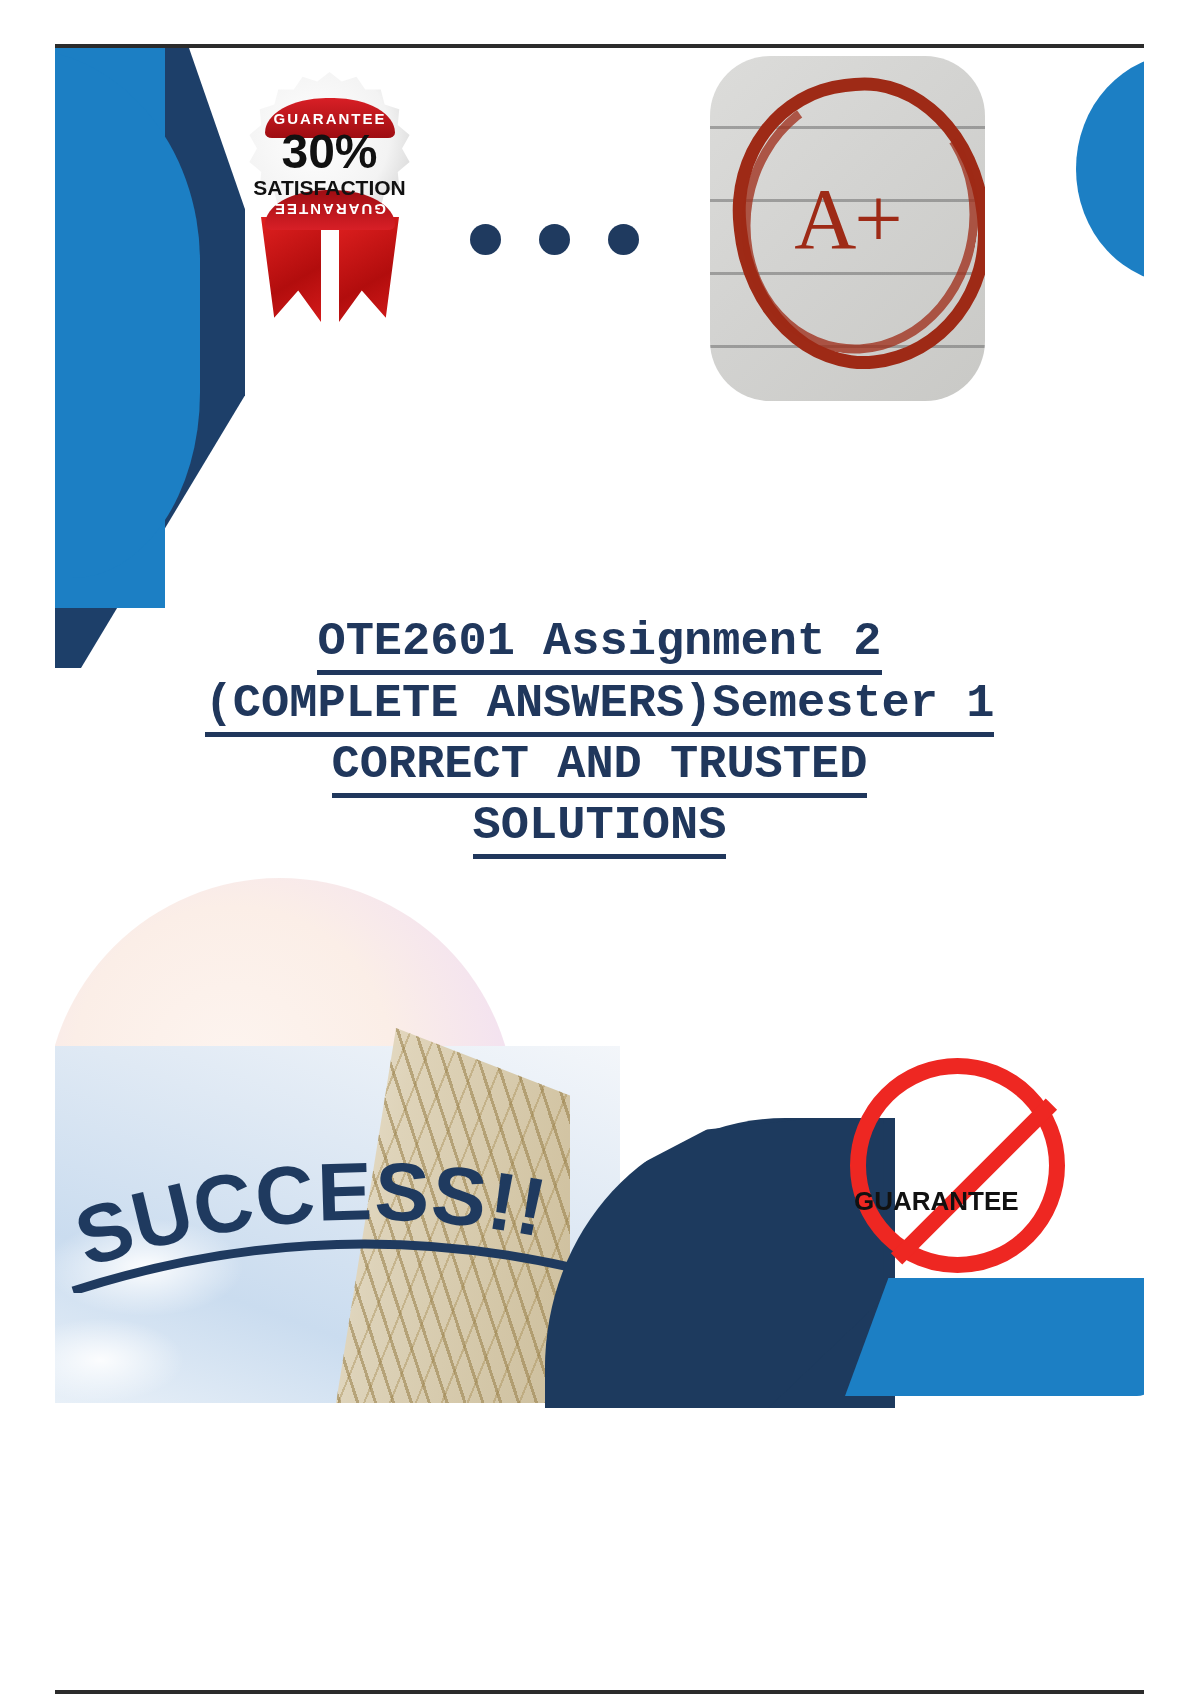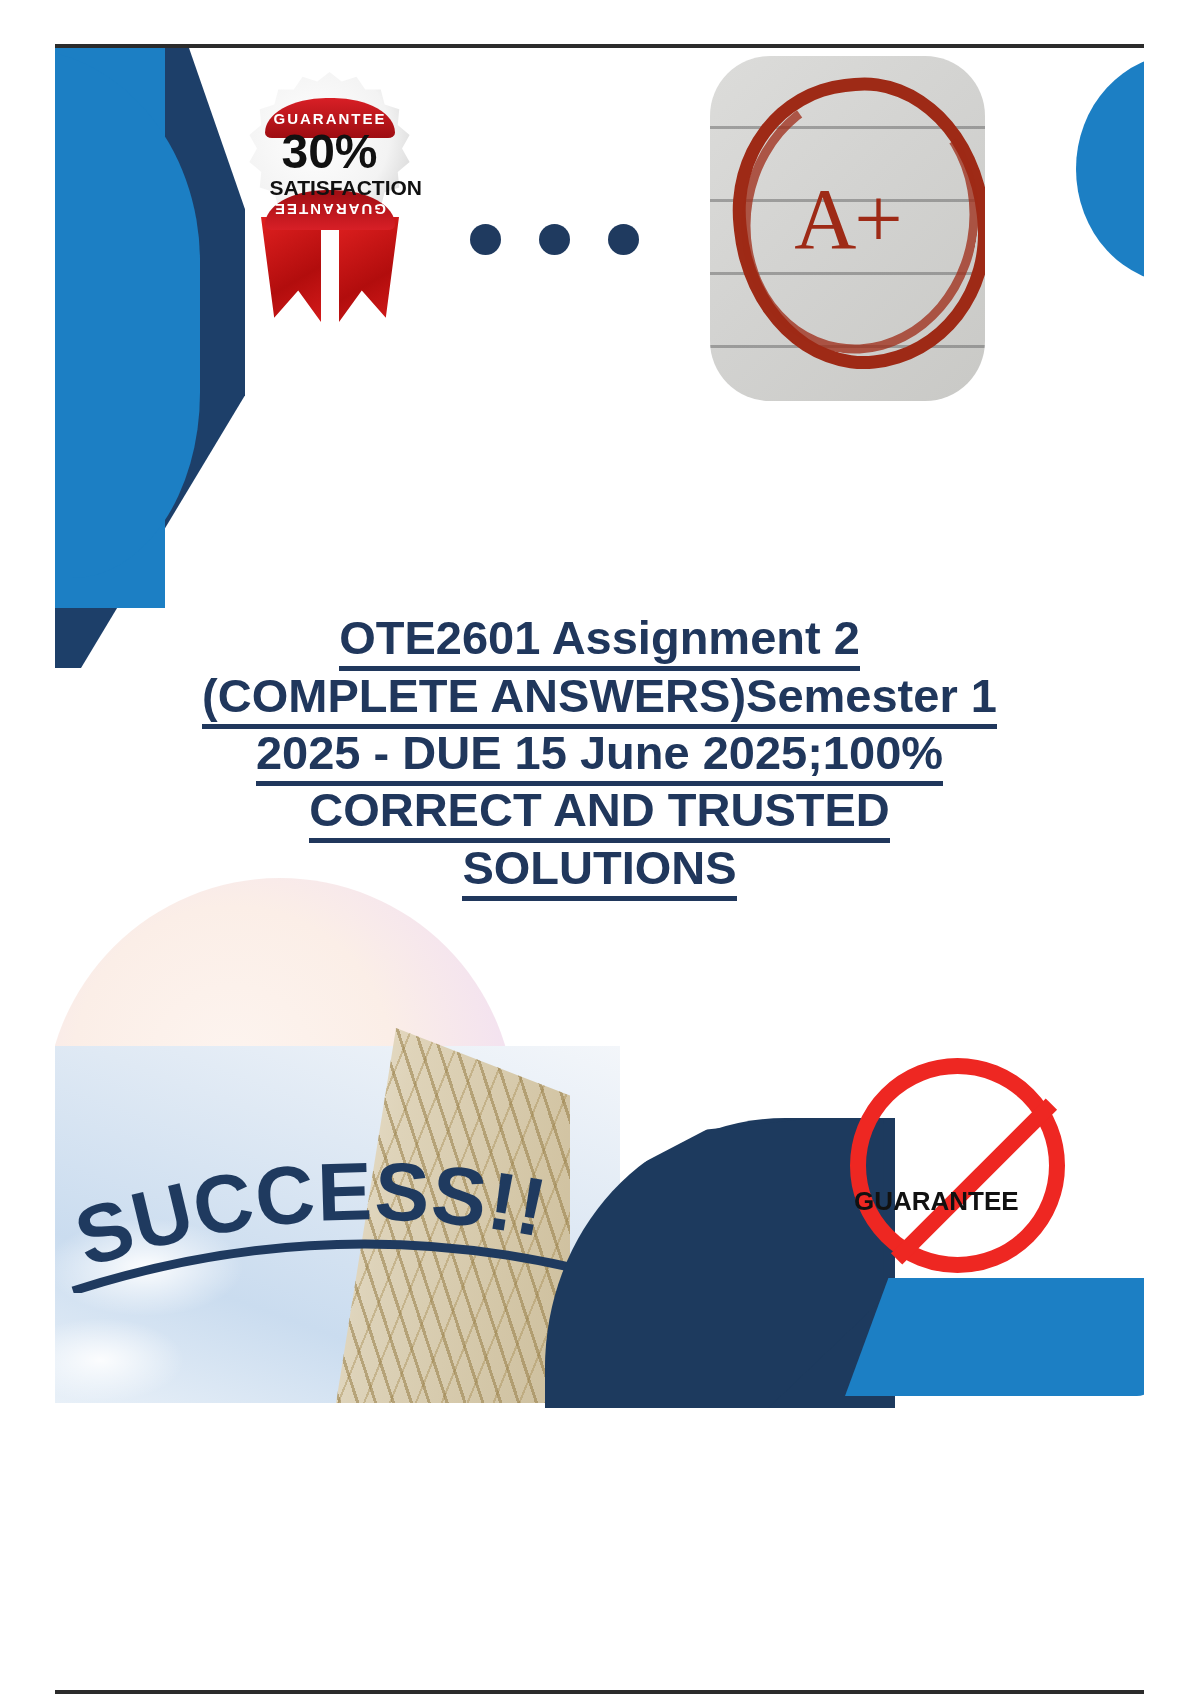--- a/index.html
+++ b/index.html
@@ -164,21 +164,21 @@
     font-weight: bold;
     color: #111111;
     font-family: "Liberation Sans", sans-serif;
     line-height: 1;
   }
   .badge-sat {
     position: absolute;
     left: 0;
     top: 104px;
     width: 185px;
-    text-align: right;
+    text-align: center;
     font-size: 21px;
     font-weight: bold;
     color: #111111;
     letter-spacing: 0px;
     font-family: "Liberation Sans", sans-serif;
   }
 
   
   .dots {
     position: absolute;
@@ -257,20 +257,21 @@
     font-size: 47px;
     font-weight: bold;
     line-height: 1.22;
     font-family: "Liberation Sans", sans-serif;
   }
   .title .ln { display: block; }
   .title .u {
     display: inline;
     border-bottom: 5px solid #20375c;
     padding-bottom: 2px;
+    font-family: Liberation Mono, monospace;
   }
 
   
   .photo {
     position: absolute;
     left: 0px;
     top: 830px;
     width: 565px;
     height: 525px;
     overflow: hidden;
@@ -447,21 +448,20 @@
 
     <div class="aplus">
       <div class="aplus-ring"></div>
       <div class="aplus-ring2"></div>
       <div class="aplus-text">A+</div>
     </div>
 
     <h1 class="title">
       <span class="ln"><span class="u">OTE2601 Assignment 2</span></span>
       <span class="ln"><span class="u">(COMPLETE ANSWERS)Semester 1</span></span>
-      <span class="ln"><span class="u">2025 - DUE 15 June 2025;100%</span></span>
       <span class="ln"><span class="u">CORRECT AND TRUSTED</span></span>
       <span class="ln"><span class="u">SOLUTIONS</span></span>
     </h1>
 
     <div class="photo">
       <div class="photo-glow"></div>
       <div class="photo-sky"></div>
       <div class="tower"></div>
       <div class="tower-lines"></div>
       <div class="success-wrap">

